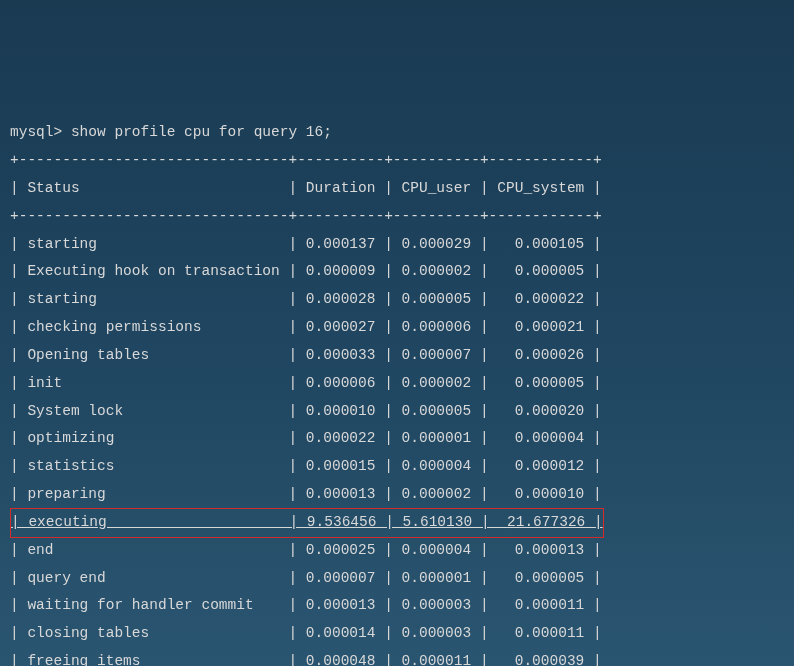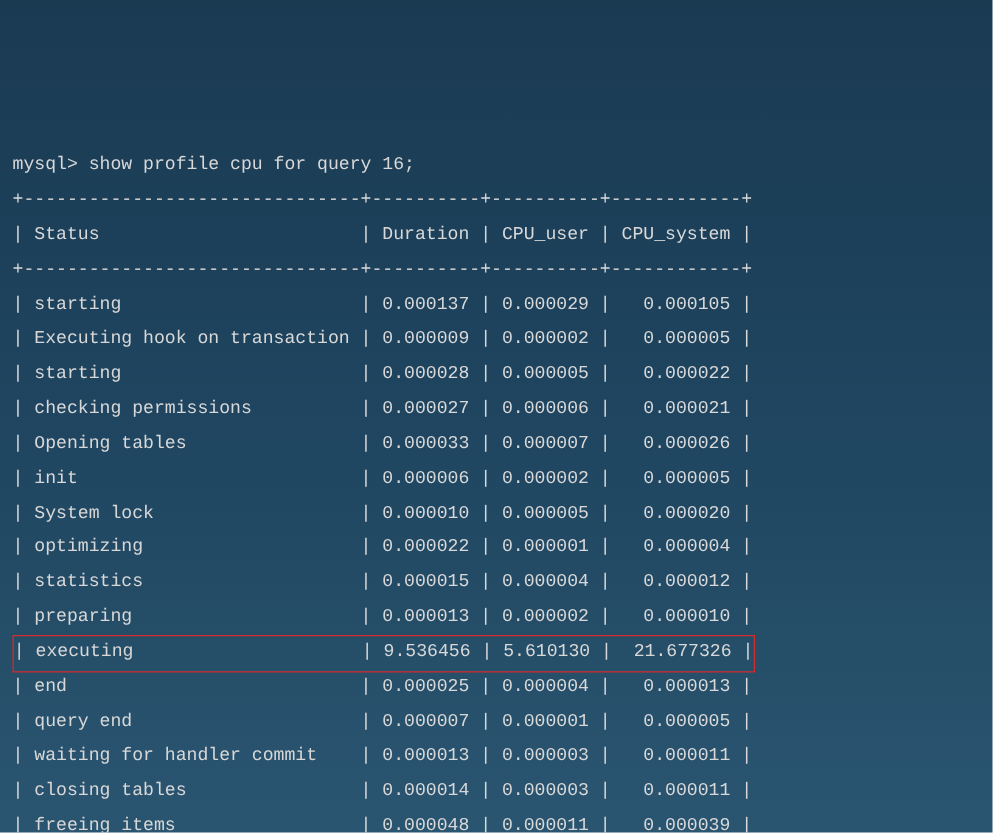--- a/index.html
+++ b/index.html
@@ -19,20 +19,21 @@
     .row {
       display: block;
       padding: 0;
     }
     .highlight {
       border: 1.5px solid #d62b2b;
       margin: -1.5px 0;
       padding: 0;
       box-sizing: border-box;
       display: inline-block;
+      text-decoration: underline;
     }
   </style>
 </head>
 <body>
 
 
 
 <div id="terminal"><div class="row"><span>mysql&gt; </span><span>show profile cpu for query 16;</span></div><div class="row">+-------------------------------+----------+----------+------------+</div><div class="row">| Status                        | Duration | CPU_user | CPU_system |</div><div class="row">+-------------------------------+----------+----------+------------+</div><div class="row">| starting                      | 0.000137 | 0.000029 |   0.000105 |</div><div class="row">| Executing hook on transaction | 0.000009 | 0.000002 |   0.000005 |</div><div class="row">| starting                      | 0.000028 | 0.000005 |   0.000022 |</div><div class="row">| checking permissions          | 0.000027 | 0.000006 |   0.000021 |</div><div class="row">| Opening tables                | 0.000033 | 0.000007 |   0.000026 |</div><div class="row">| init                          | 0.000006 | 0.000002 |   0.000005 |</div><div class="row">| System lock                   | 0.000010 | 0.000005 |   0.000020 |</div><div class="row">| optimizing                    | 0.000022 | 0.000001 |   0.000004 |</div><div class="row">| statistics                    | 0.000015 | 0.000004 |   0.000012 |</div><div class="row">| preparing                     | 0.000013 | 0.000002 |   0.000010 |</div><div class="row"><span class="highlight">| executing                     | 9.536456 | 5.610130 |  21.677326 |</span></div><div class="row">| end                           | 0.000025 | 0.000004 |   0.000013 |</div><div class="row">| query end                     | 0.000007 | 0.000001 |   0.000005 |</div><div class="row">| waiting for handler commit    | 0.000013 | 0.000003 |   0.000011 |</div><div class="row">| closing tables                | 0.000014 | 0.000003 |   0.000011 |</div><div class="row">| freeing items                 | 0.000048 | 0.000011 |   0.000039 |</div><div class="row"></div></div>
 
 

